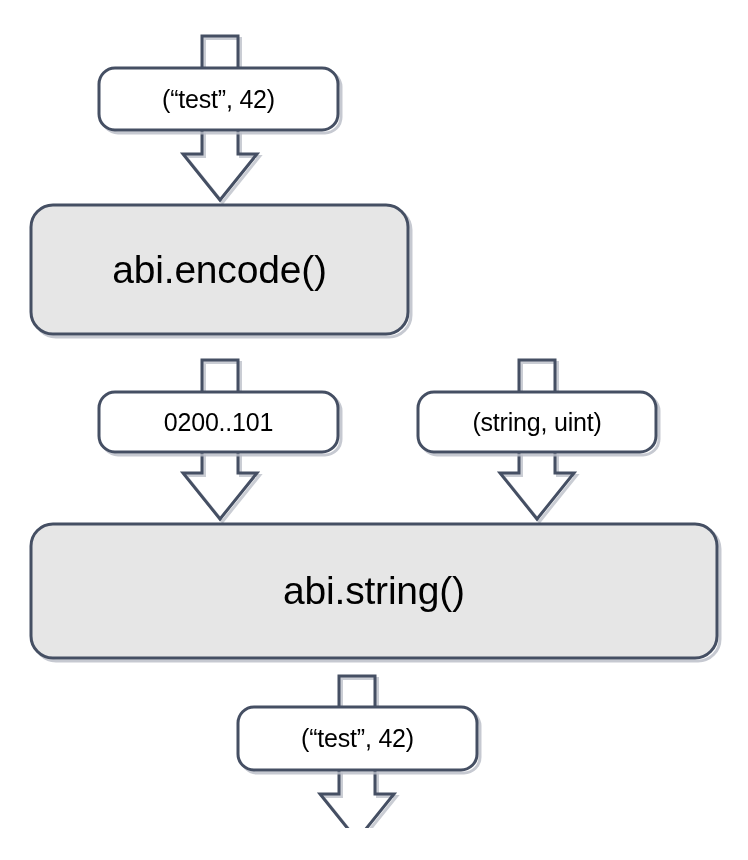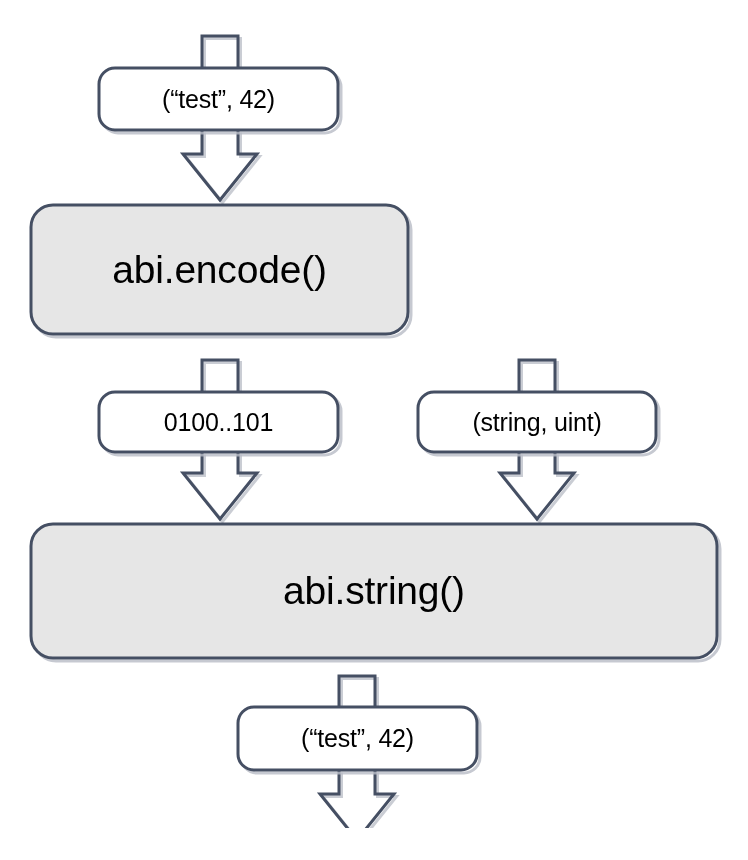--- a/index.html
+++ b/index.html
@@ -73,18 +73,18 @@
         <rect x="418" y="392" width="238" height="60" rx="16" ry="16" fill="#ffffff" stroke="#454f63" stroke-width="3"></rect>
         <rect x="34" y="527" width="686" height="134" rx="22" ry="22" fill="none" stroke="#b8bcc6" stroke-width="3" opacity="0.8"></rect>
         <rect x="31" y="524" width="686" height="134" rx="22" ry="22" fill="#e6e6e6" stroke="#454f63" stroke-width="3"></rect>
         <rect x="241" y="710" width="239" height="63" rx="16" ry="16" fill="none" stroke="#b8bcc6" stroke-width="3" opacity="0.8"></rect>
         <rect x="238" y="707" width="239" height="63" rx="16" ry="16" fill="#ffffff" stroke="#454f63" stroke-width="3"></rect>
       </g>
   </svg>
   <div id="label-layer">
       <div class="node-label label-small" style="left: 99px; top: 68px; width: 239px; height: 62px; color: rgb(0, 0, 0);">(“test”, 42)</div>
       <div class="node-label label-large" style="left: 31px; top: 205px; width: 377px; height: 129px; color: rgb(0, 0, 0);">abi.encode()</div>
-      <div class="node-label label-small" style="left: 99px; top: 392px; width: 239px; height: 60px; color: rgb(0, 0, 0);">0100..101</div>
+      <div class="node-label label-small" style="left: 99px; top: 392px; width: 239px; height: 60px; color: rgb(0, 0, 0);">0200..101</div>
       <div class="node-label label-small" style="left: 418px; top: 392px; width: 238px; height: 60px; color: rgb(0, 0, 0);">(string, uint)</div>
       <div class="node-label label-large" style="left: 31px; top: 524px; width: 686px; height: 134px; color: rgb(0, 0, 0);">abi.string()</div>
       <div class="node-label label-small" style="left: 238px; top: 707px; width: 239px; height: 63px; color: rgb(0, 0, 0);">(“test”, 42)</div>
     </div>
 </div>
 
 </body></html>

